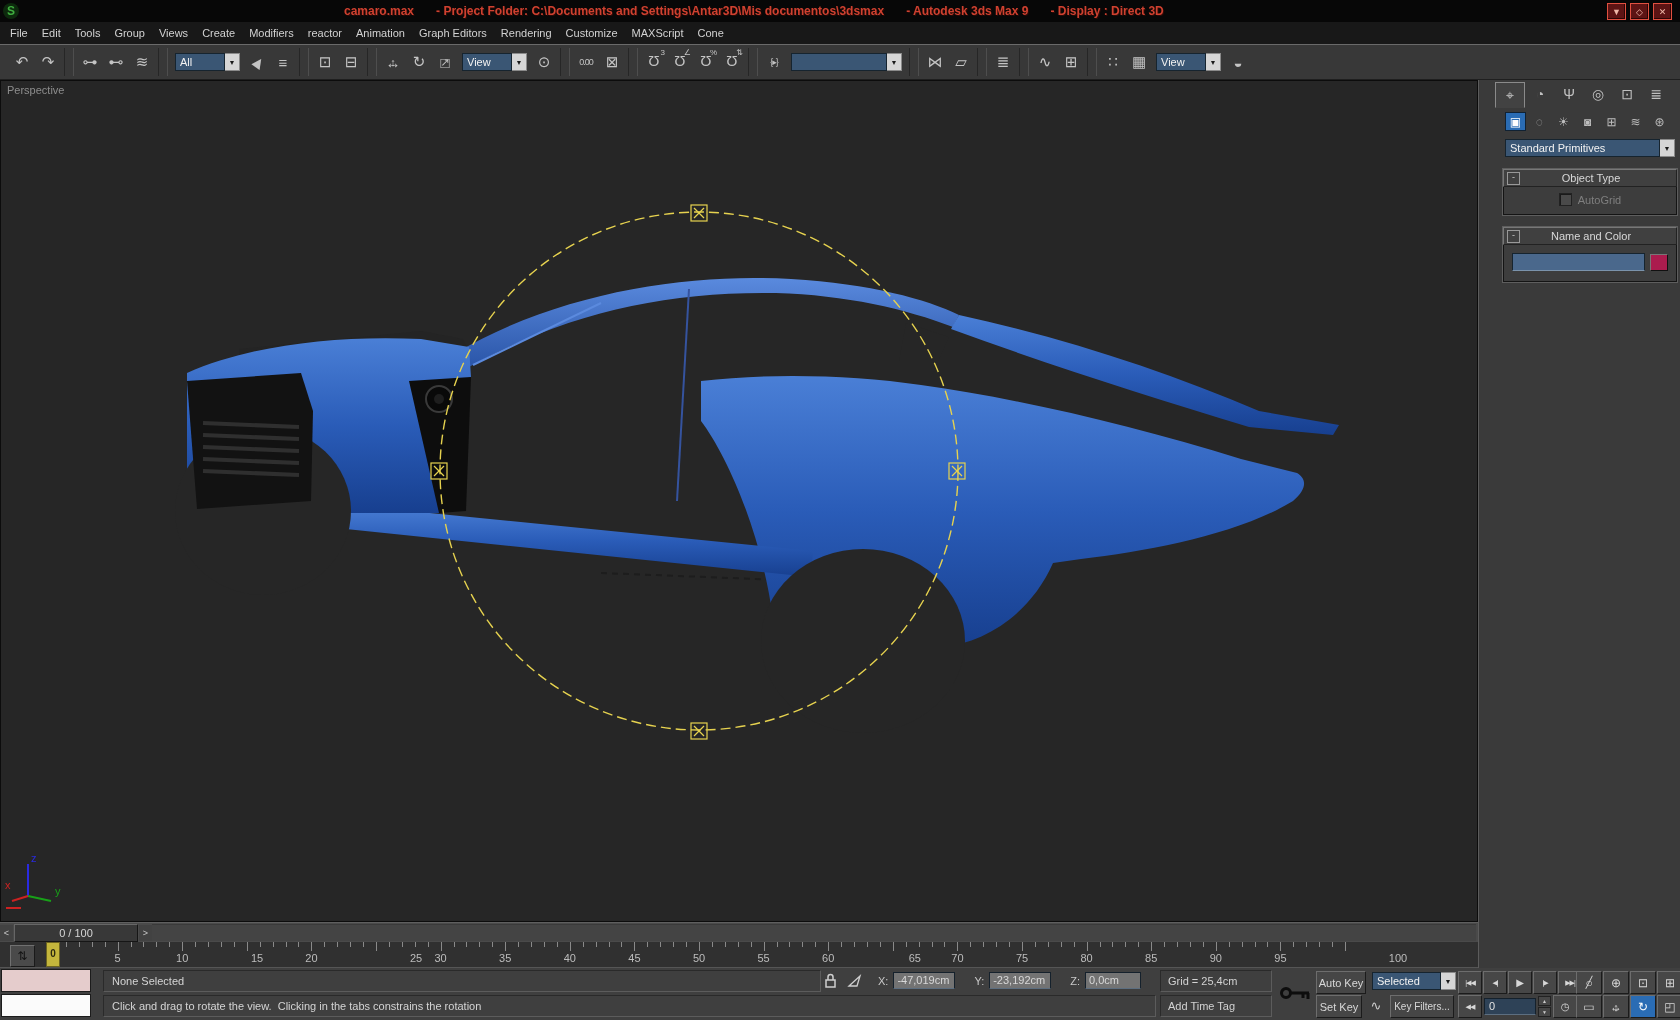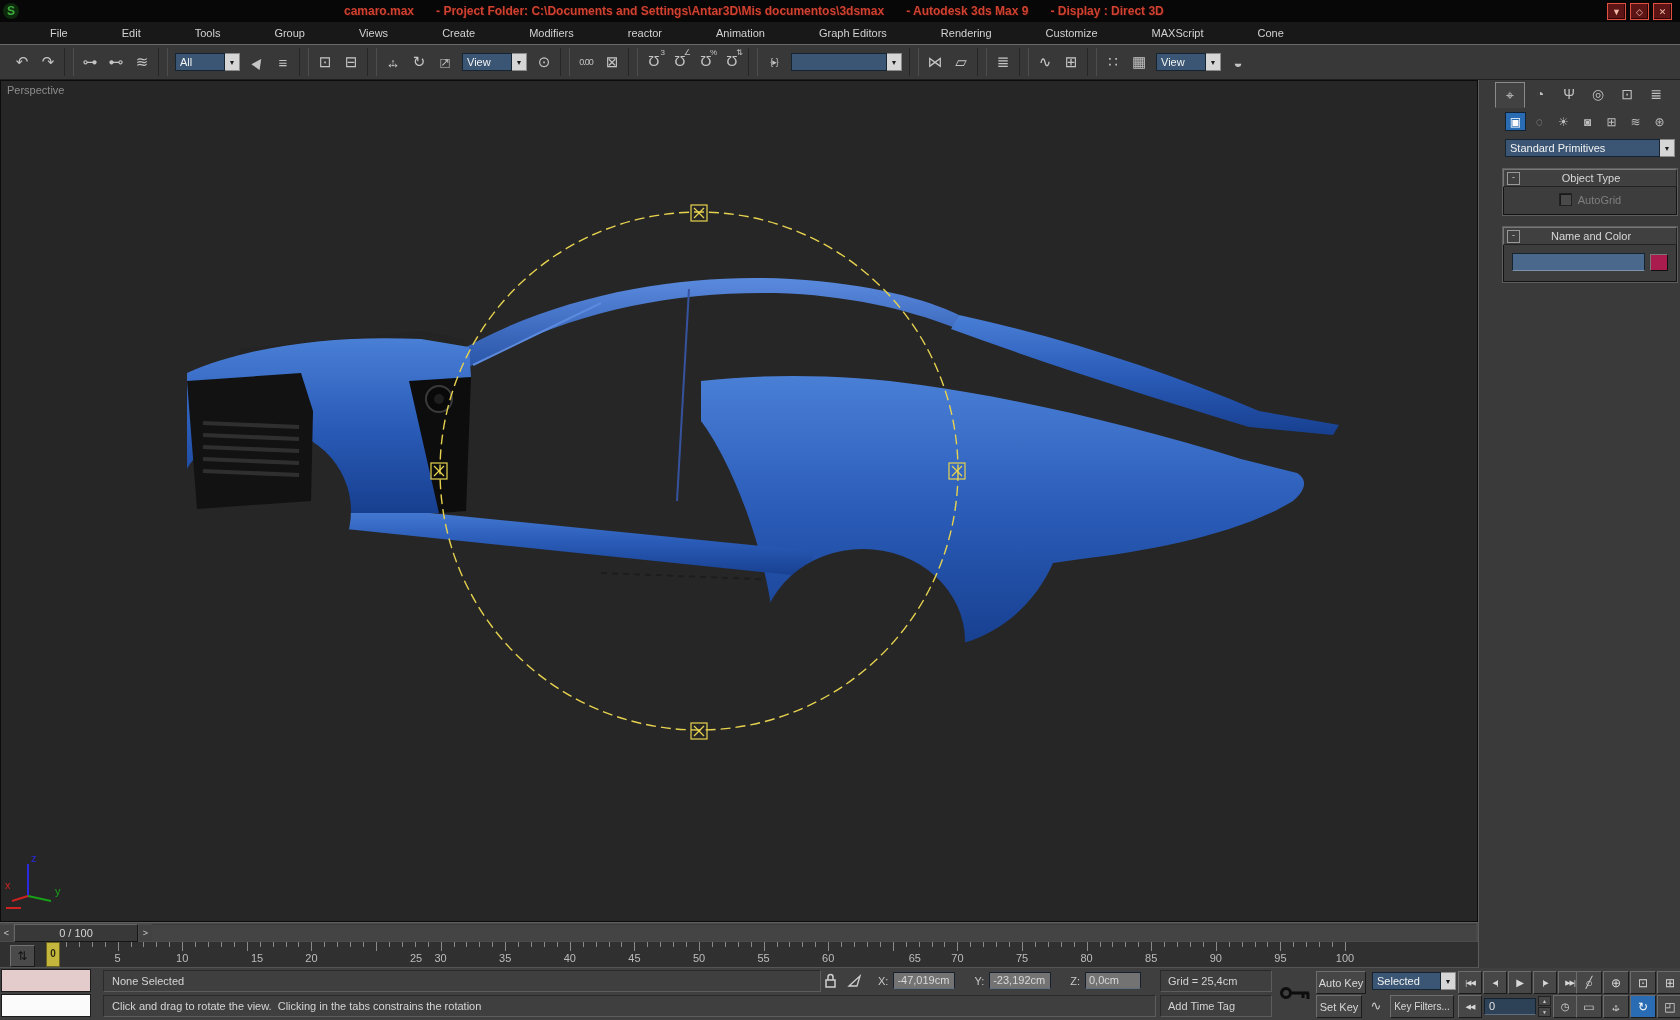--- a/index.html
+++ b/index.html
@@ -12,21 +12,21 @@
             color:#3fae3f;font-weight:bold;font-size:12px;display:flex;align-items:center;justify-content:center;}
   .tseg{color:#cf4130;font-weight:bold;font-size:12px;white-space:pre;text-shadow:1px 1px 0 #2a0a06;}
   #title-doc{margin-left:325px;}
   .tgap{margin-left:22px;}
   #win-buttons{position:absolute;right:8px;top:3px;display:flex;gap:4px;}
   .winbtn{width:17px;height:15px;background:#5d1414;border:1px solid #e05040;box-shadow:inset -1px -1px 0 #2a0505;
           color:#f0b8a8;font-size:9px;display:flex;align-items:center;justify-content:center;}
   
   #menubar{position:absolute;left:0;top:22px;width:1680px;height:22px;background:#181818;
            display:flex;align-items:center;padding-left:3px;box-sizing:border-box;}
-  .menu-item{color:#d2d2d2;font-size:11px;padding:3px 7px;margin-left:40px;}
+  .menu-item{color:#d2d2d2;font-size:11px;padding:3px 7px;}
   
   #toolbar{position:absolute;left:0;top:44px;width:1680px;height:36px;background:#383838;box-sizing:border-box;
            border-top:1px solid #6a6a6a;border-bottom:1px solid #1f1f1f;display:flex;align-items:center;padding-left:9px;}
   .tbtn{min-width:24px;height:26px;display:flex;align-items:center;justify-content:center;color:#c4c4c4;
         font-size:15px;position:relative;margin:0 1px;}
   .tbtn .sup{position:absolute;top:-1px;right:1px;font-size:8px;color:#c4c4c4;}
   .tbtn.tiny{font-size:9px;letter-spacing:-1px;}
   .tbtn.flip{transform:rotate(180deg);}
   .tbtn.flip .sup{transform:rotate(180deg);top:auto;bottom:-1px;left:1px;right:auto;}
   .tbtn.cursor{transform:rotate(-55deg);font-size:13px;}
@@ -474,21 +474,21 @@
       <span class="rlabel" style="left: 659px;">50</span>
       <span class="rlabel" style="left: 723.6px;">55</span>
       <span class="rlabel" style="left: 788.2px;">60</span>
       <span class="rlabel" style="left: 852.8px; padding-left: 44px;">65</span>
       <span class="rlabel" style="left: 917.4px;">70</span>
       <span class="rlabel" style="left: 982px;">75</span>
       <span class="rlabel" style="left: 1046.6px;">80</span>
       <span class="rlabel" style="left: 1111.2px;">85</span>
       <span class="rlabel" style="left: 1175.8px;">90</span>
       <span class="rlabel" style="left: 1240.4px;">95</span>
-      <span class="rlabel" style="left: 1305px;">100</span>
+      <span class="rlabel" style="left: 1358px;">100</span>
       <div id="frame-handle" style="left: 6px;">0</div>
     </div>
 </div>
 
 <div id="statusarea">
   <div id="listener-pink" class="listener"></div>
   <div id="listener-white" class="listener"></div>
 
   <div id="status-line" class="promptfield">None Selected</div>
   <div id="prompt-line" class="promptfield">Click and drag to rotate the view.  Clicking in the tabs constrains the rotation</div>

